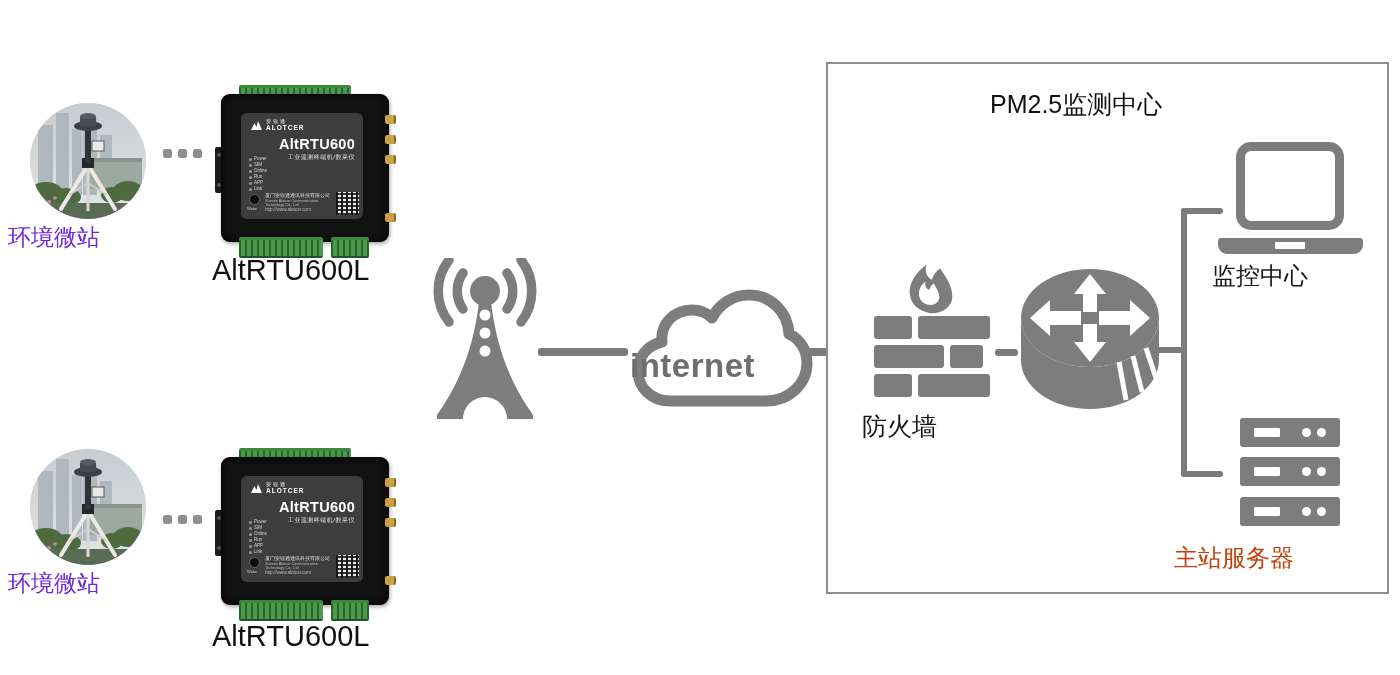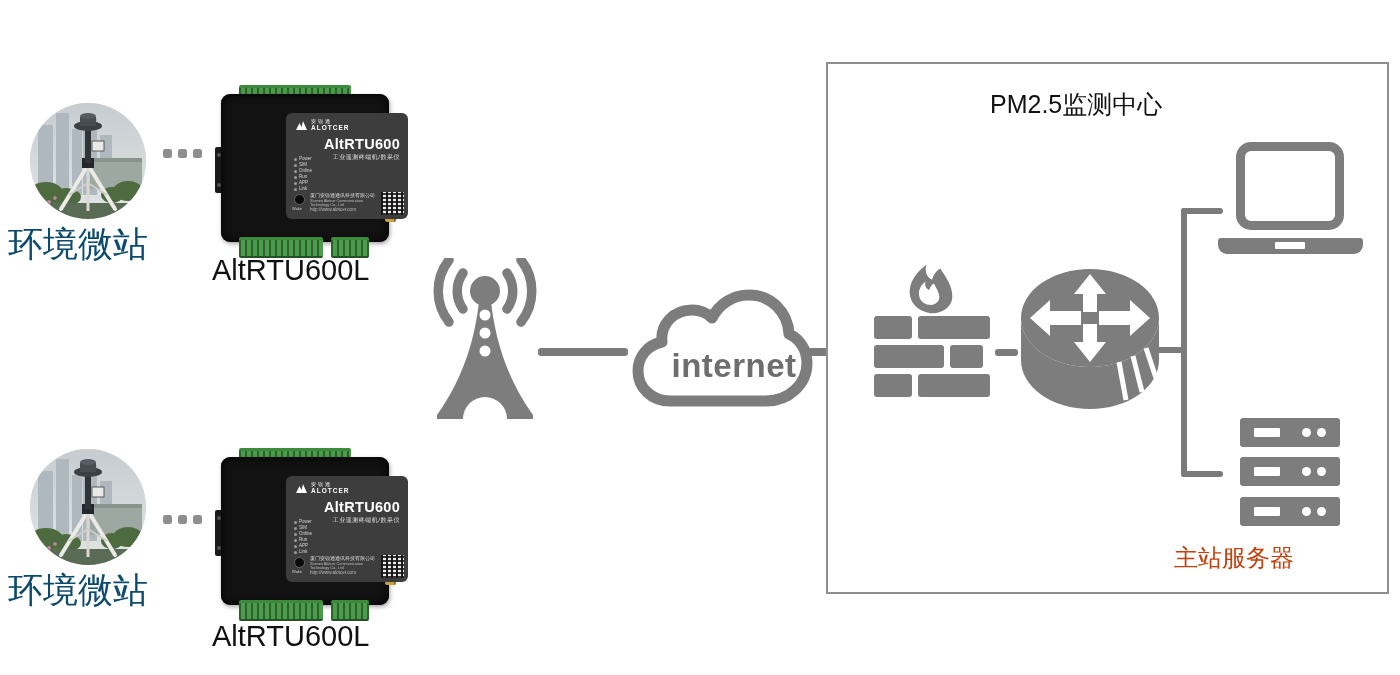--- a/index.html
+++ b/index.html
@@ -6,21 +6,21 @@
   #stage{position:relative;width:1400px;height:675px;background:#ffffff;overflow:hidden;
          font-family:"Liberation Sans","DejaVu Sans",sans-serif;}
   .abs{position:absolute;}
   .lbl{position:absolute;color:#1d1d1d;line-height:1.15;}
 
   
   .photo{position:absolute;left:30px;width:116px;height:116px;border-radius:50%;overflow:hidden;
          box-shadow:0 0 0 1px #e3e3e3 inset;}
   .s1 .photo{top:103px}.s2 .photo{top:449px}
   .photo svg{display:block}
-  .photo-label{left:8px;width:160px;font-size:35px;color:#0c4a6e;}
+  .photo-label{left:8px;width:160px;font-size:23px;color:#6d28d9;}
   .s1 .photo-label{top:224px}.s2 .photo-label{top:570px}
 
   
   .dots{position:absolute;left:163px;display:flex;gap:6px;}
   .s1 .dots{top:149px}.s2 .dots{top:515px}
   .dots i{width:9px;height:9px;border-radius:2.5px;background:#8e8e8e;display:block;}
 
   
   .device{position:absolute;left:215px;width:178px;height:168px;}
   .s1 .device{top:85px}.s2 .device{top:448px}
@@ -32,21 +32,21 @@
   .term{position:absolute;height:16px;border-radius:2px;background:
         repeating-linear-gradient(90deg,#2c632c 0 2px,#4c9b4c 2px 6px);
         border-top:3px solid #3c8a3c;border-bottom:2px solid #245224;}
   .term-t{left:24px;top:0;width:112px;}
   .term-ba{left:24px;top:152px;width:84px;}
   .term-bb{left:116px;top:152px;width:38px;}
   .ant{position:absolute;left:170px;width:9px;height:9px;background:#c9a13e;border-radius:2px;border-right:2px solid #8a6a22;}
   .ant.a1{top:30px}.ant.a2{top:50px}.ant.a3{top:70px}.ant.a4{top:128px}
 
   
-  .plate{position:absolute;left:26px;top:28px;width:122px;height:106px;background:#3d3d3d;border-radius:6px;margin-left:45px;}
+  .plate{position:absolute;left:26px;top:28px;width:122px;height:106px;background:#3d3d3d;border-radius:6px;}
   .logo{position:absolute;left:9px;top:6px;display:flex;align-items:center;gap:3px;}
   .logo .mark{width:13px;height:11px}
   .logo .tcol{display:flex;flex-direction:column;line-height:1;}
   .logo .cn{font-size:5px;color:#eee;letter-spacing:2px;}
   .logo .en{font-size:6.5px;font-weight:bold;color:#fff;letter-spacing:1px;margin-top:1px;}
   .model{position:absolute;right:8px;top:23px;font-size:14.5px;font-weight:bold;color:#fff;letter-spacing:.3px;}
   .subtitle{position:absolute;right:8px;top:40px;font-size:6px;color:#e2e2e2;letter-spacing:.5px;}
   .leds{position:absolute;left:8px;top:44px;display:flex;flex-direction:column;gap:1.5px;}
   .led{display:flex;align-items:center;gap:2px;font-size:4.5px;color:#d6d6d6;line-height:1;}
   .led i{width:3px;height:3px;border-radius:50%;background:#9a9a9a;display:block;}
@@ -80,21 +80,21 @@
                border-radius:3px 3px 9px 9px;}
   .laptop-notch{position:absolute;left:57px;top:4px;width:30px;height:7px;background:#fff;border-radius:1px;}
 
   
   .srv{position:absolute;left:1240px;width:100px;height:29px;background:#7d7d7d;border-radius:3px;}
   .srv .slot{position:absolute;left:14px;top:10px;width:26px;height:9px;background:#fff;border-radius:1px;}
   .srv .d1,.srv .d2{position:absolute;top:10px;width:9px;height:9px;border-radius:50%;background:#fff;}
   .srv .d1{left:62px}.srv .d2{left:77px}
 
   .small-lbl{font-size:25px;color:#161616;}
-  .cloud-label{position:absolute;left:16px;top:66px;width:100%;text-align:center;font-size:33px;
+  .cloud-label{position:absolute;left:8px;top:66px;width:100%;text-align:left;font-size:33px;
                font-weight:600;color:#6e6e6e;letter-spacing:.5px;}
 </style>
 </head>
 <body>
 
 <div id="stage">
 
   <div class="s1">
     <div class="photo">
       <svg width="116" height="116" viewBox="0 0 116 116">
@@ -357,20 +357,21 @@
     <path d="M26,44 C19,43 15,38 15,32 C15,27 18,22 22,19 C21,24 23,27 26,28 C27,25 29,22 31,21 C34,26 37,31 37,36 C37,41 32,45 26,44 Z" fill="#ffffff"></path>
   </svg>
   <div class="bricks">
     <div class="brick" style="left:0;top:0;width:38px;"></div>
     <div class="brick" style="left:44px;top:0;width:72px;"></div>
     <div class="brick" style="left:0;top:29px;width:70px;"></div>
     <div class="brick" style="left:76px;top:29px;width:33px;"></div>
     <div class="brick" style="left:0;top:58px;width:38px;"></div>
     <div class="brick" style="left:44px;top:58px;width:72px;"></div>
   </div>
+  <div class="lbl small-lbl" style="left:862px;top:412px;width:140px;">防火墙</div>
 
   <div class="line" style="left:995px;top:349px;width:23px;height:7px;"></div>
 
   <svg class="abs" style="left:1020px;top:268px" width="140" height="146" viewBox="0 0 140 146">
     <path d="M1,50 L1,92 A69,49 0 0 0 139,92 L139,50 A69,49 0 0 1 1,50 Z" fill="#7d7d7d"></path>
     <ellipse cx="70" cy="50" rx="69" ry="49" fill="#7d7d7d"></ellipse>
     <g stroke="#ffffff" stroke-width="5">
       <line x1="113" y1="88" x2="122" y2="124"></line>
       <line x1="126" y1="80" x2="136" y2="110"></line>
       <line x1="99" y1="94" x2="106" y2="132"></line>
@@ -385,20 +386,21 @@
 
   <div class="line" style="left:1156px;top:347px;width:29px;height:6px;"></div>
   <div class="line" style="left:1181px;top:208px;width:6px;height:269px;"></div>
   <div class="line" style="left:1181px;top:208px;width:42px;height:6px;"></div>
   <div class="line" style="left:1181px;top:471px;width:42px;height:6px;"></div>
 
   <div class="laptop-screen"></div>
   <div class="laptop-base">
     <div class="laptop-notch"></div>
   </div>
+  <div class="lbl" style="left:1212px;top:262px;width:160px;font-size:24px;color:#161616;">监控中心</div>
 
   <div class="srv" style="top:418px;">
     <span class="slot"></span>
       <span class="d1"></span>
       <span class="d2"></span>
   </div>
   <div class="srv" style="top:457px;">
     <span class="slot"></span>
       <span class="d1"></span>
       <span class="d2"></span>

